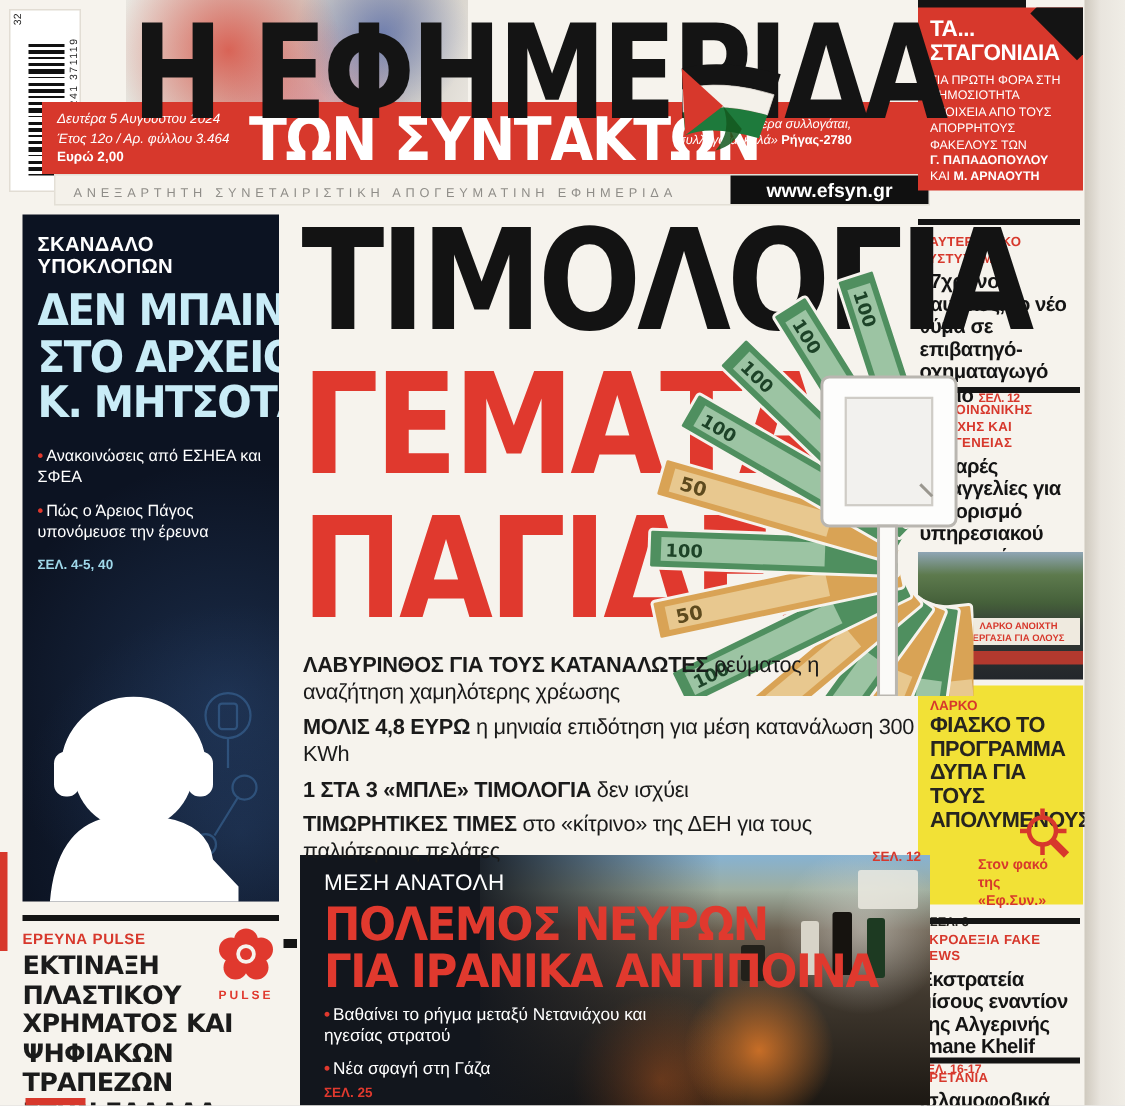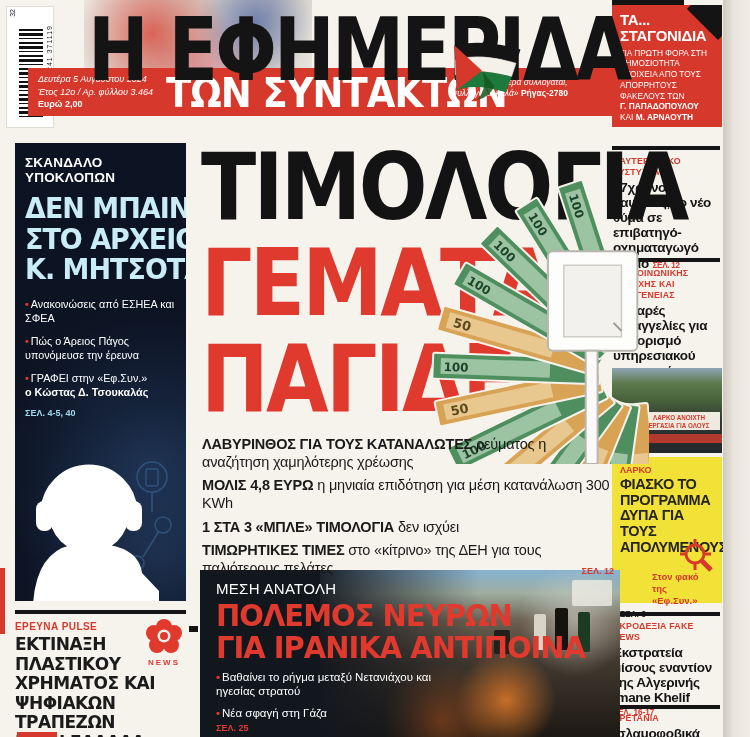--- a/index.html
+++ b/index.html
@@ -166,20 +166,24 @@
       <div class="price">Ευρώ 2,00</div>
     </div>
     <div class="subtitle hl">ΤΩΝ ΣΥΝΤΑΚΤΩΝ</div>
     <div class="quote">
       <span>«Όποιος ελεύθερα συλλογάται,</span><br>
       <span>συλλογάται καλά»</span>
       <b>Ρήγας-2780</b>
     </div>
   </div>
 
+  <div class="abs tagline-strip">
+    <div class="tag">ΑΝΕΞΑΡΤΗΤΗ ΣΥΝΕΤΑΙΡΙΣΤΙΚΗ ΑΠΟΓΕΥΜΑΤΙΝΗ ΕΦΗΜΕΡΙΔΑ</div>
+    <div class="website">www.efsyn.gr</div>
+  </div>
 
   <div class="abs sb-topbar"></div>
 
   <div class="abs sb stagonidia">
     <div class="t1">ΤΑ...</div>
     <div class="t2">ΣΤΑΓΟΝΙΔΙΑ</div>
     <div class="body">ΓΙΑ ΠΡΩΤΗ ΦΟΡΑ ΣΤΗ ΔΗΜΟΣΙΟΤΗΤΑ ΣΤΟΙΧΕΙΑ ΑΠΟ ΤΟΥΣ ΑΠΟΡΡΗΤΟΥΣ ΦΑΚΕΛΟΥΣ ΤΩΝ</div>
     <div class="names">
       <b>Γ. ΠΑΠΑΔΟΠΟΥΛΟΥ</b>
       <span>ΚΑΙ </span><b>Μ. ΑΡΝΑΟΥΤΗ</b>
@@ -243,21 +247,20 @@
   <div class="abs wiretap">
     <div class="kicker">ΣΚΑΝΔΑΛΟ ΥΠΟΚΛΟΠΩΝ</div>
     <div class="head hl cond">
       <span>ΔΕΝ ΜΠΑΙΝΕΙ</span><br>
       <span>ΣΤΟ ΑΡΧΕΙΟ</span><br>
       <span>Κ. ΜΗΤΣΟΤΑΚΗ</span>
     </div>
     <ul>
       <li><span class="dot">•</span><span>Ανακοινώσεις από ΕΣΗΕΑ και ΣΦΕΑ</span></li>
       <li><span class="dot">•</span><span>Πώς ο Άρειος Πάγος υπονόμευσε την έρευνα</span></li>
-      <li><span class="dot">•</span><span>ΓΡΑΦΕΙ στην «Εφ.Συν.»</span><br><b>ο Κώστας Δ. Τσουκαλάς</b></li>
     </ul>
     <div class="ref">ΣΕΛ. 4-5, 40</div>
     <svg class="sil" width="170" height="150" viewBox="0 0 170 150">
       <g stroke="#3e6ea0" fill="none" opacity=".55" stroke-width="1.5">
         <circle cx="143" cy="22" r="15"></circle>
           <rect x="137" y="14" width="12" height="17" rx="2"></rect>
         <circle cx="154" cy="70" r="8"></circle>
           <circle cx="128" cy="108" r="7"></circle>
         <path d="M143 37v20M150 76l-16 26M132 60l-30 20"></path>
       </g>
@@ -281,21 +284,21 @@
         <g fill="#e0392e">
           <circle cx="19" cy="9" r="8"></circle>
             <circle cx="29" cy="15" r="8"></circle>
             <circle cx="26" cy="27" r="8"></circle>
           <circle cx="12" cy="27" r="8"></circle>
             <circle cx="9" cy="15" r="8"></circle>
         </g>
         <circle cx="19" cy="18" r="6.5" fill="#f6f3ed"></circle>
         <circle cx="19" cy="18" r="4" fill="#e0392e"></circle>
       </svg>
-      <div class="word">NEWS</div>
+      <div class="word">PULSE</div>
     </div>
     <div class="dash"></div>
   </div>
   <div class="abs sel-cut"></div>
 
   <div class="abs mh-black hl cond">ΤΙΜΟΛΟΓΙΑ</div>
   <div class="abs mh-red1 hl cond">ΓΕΜΑΤΑ</div>
   <div class="abs mh-red2 hl cond">ΠΑΓΙΔΕΣ</div>
 
   <svg class="abs money" viewBox="0 0 225 320">

